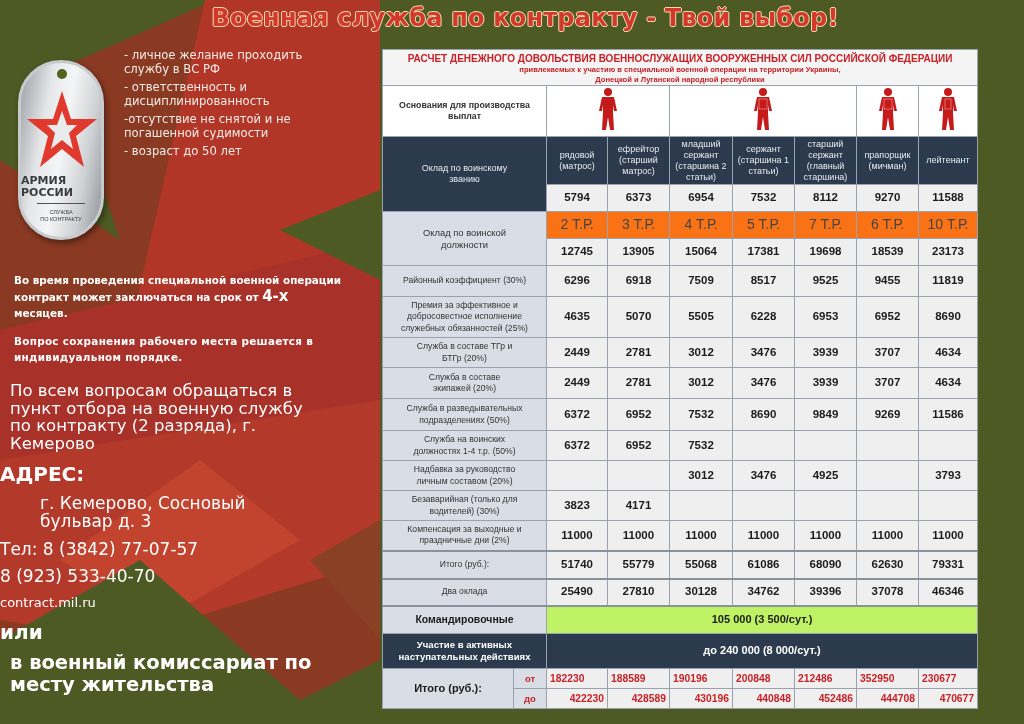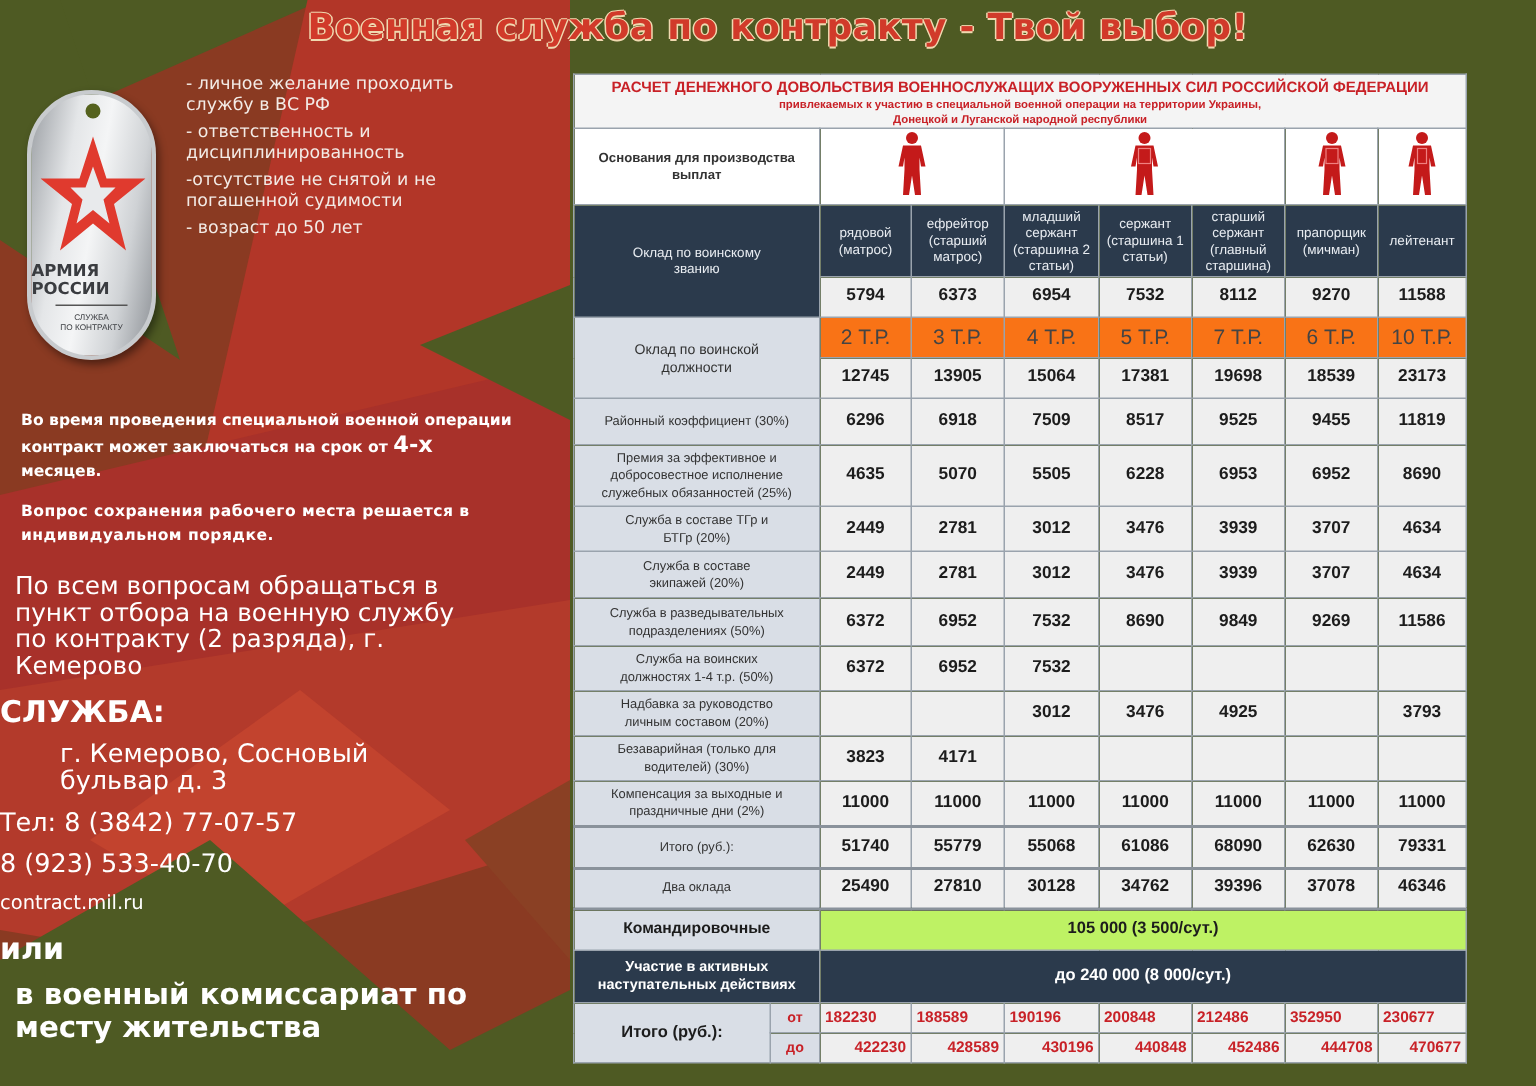--- a/index.html
+++ b/index.html
@@ -1,18 +1,18 @@
 <!DOCTYPE html>
 <html><head>
 <meta charset="utf-8">
 <style>
 *{box-sizing:border-box;margin:0;padding:0}
 body{width:1024px;height:724px;overflow:hidden;background:#4e5a23;font-family:"Liberation Sans",sans-serif;position:relative}
 .bg{position:absolute;left:0;top:0;width:1024px;height:724px}
-.title{position:absolute;left:205px;top:4px;width:640px;font-family:"DejaVu Sans",sans-serif;font-size:24px;font-weight:bold;color:#d13a2a;letter-spacing:0.2px;text-shadow:1px 0 0 #f0d9b0,-1px 0 0 #f0d9b0,0 1px 0 #f0d9b0,0 -1px 0 #f0d9b0}
+.title{position:absolute;left:205px;top:4px;width:640px;text-align:center;font-family:"DejaVu Sans",sans-serif;font-size:24px;font-weight:bold;color:#d13a2a;letter-spacing:0.2px;text-shadow:1px 0 0 #f0d9b0,-1px 0 0 #f0d9b0,0 1px 0 #f0d9b0,0 -1px 0 #f0d9b0}
 .tag{position:absolute;left:18px;top:60px;width:86px;height:180px;border-radius:43px;background:linear-gradient(100deg,#9a9ea3 0%,#e4e6e8 30%,#f4f5f6 50%,#cfd2d5 75%,#8e9297 100%);border:3px solid #c8cbce;box-shadow:2px 3px 6px rgba(0,0,0,0.45)}
 .tag .hole{position:absolute;left:36px;top:6px;width:10px;height:10px;border-radius:50%;background:#55621e}
 .tag svg{position:absolute;left:6px;top:26px}
 .tag .t1{position:absolute;left:0;width:80px;top:112px;font-family:"DejaVu Sans",sans-serif;font-size:11px;font-weight:bold;color:#3a3c40;line-height:12px}
 .tag .line{position:absolute;left:16px;width:48px;top:140px;height:1px;background:#555}
 .tag .t2{position:absolute;left:0;width:80px;top:146px;text-align:center;font-size:5.5px;color:#3a3c40;line-height:7px}
 .req{position:absolute;left:124px;top:45px;width:210px;color:#fff}
 .req h2{font-family:"DejaVu Sans",sans-serif;font-size:12.2px;font-weight:bold;text-align:center;line-height:15.5px}
 .req ul{list-style:none;margin-top:3px}
 .req li{font-family:"DejaVu Sans",sans-serif;font-size:11.6px;line-height:14px;margin-bottom:4px;color:#f3ebe6}
@@ -88,21 +88,21 @@
     <li>- ответственность и дисциплинированность</li>
     <li>-отсутствие не снятой и не погашенной судимости</li>
     <li>- возраст до 50 лет</li>
   </ul>
 </div>
 
 <div class="note" style="top:272px;width:330px"><span>Во время проведения специальной военной операции контракт может заключаться на срок от </span><b class="big">4-х</b><span> месяцев.</span></div>
 <div class="note" style="top:333px;width:330px;letter-spacing:0.3px">Вопрос сохранения рабочего места решается в индивидуальном порядке.</div>
 
 <div class="contact c1" style="padding:0 10px">По всем вопросам обращаться в пункт отбора на военную службу по контракту (2 разряда), г. Кемерово</div>
-<div class="contact c2">СЛУЖБА:</div>
+<div class="contact c2">АДРЕС:</div>
 <div class="contact c3" style="padding:0 40px">г. Кемерово, Сосновый бульвар д. 3</div>
 <div class="contact c4">Тел: 8 (3842) 77-07-57</div>
 <div class="contact c5">8 (923) 533-40-70</div>
 <div class="contact c6">contract.mil.ru</div>
 <div class="contact c7">или</div>
 <div class="contact c8" style="padding:0 10px">в военный комиссариат по месту жительства</div>
 
 <table>
   <colgroup>
     <col style="width:131px">

